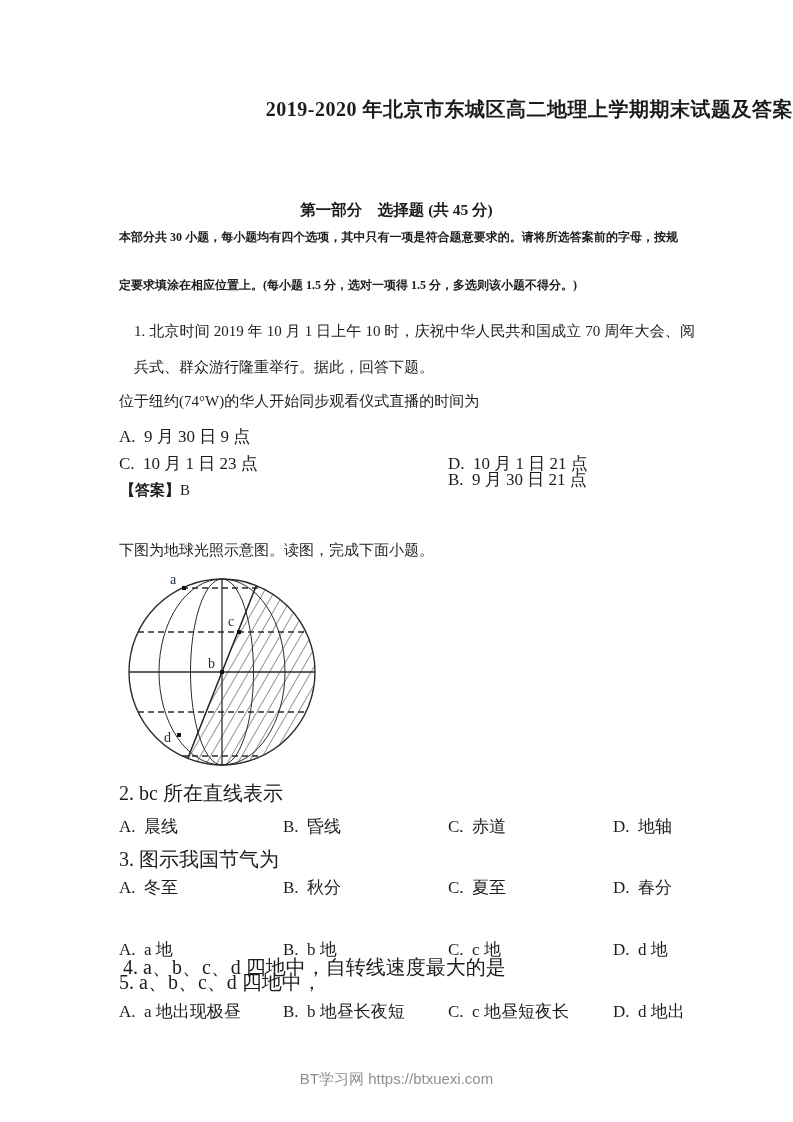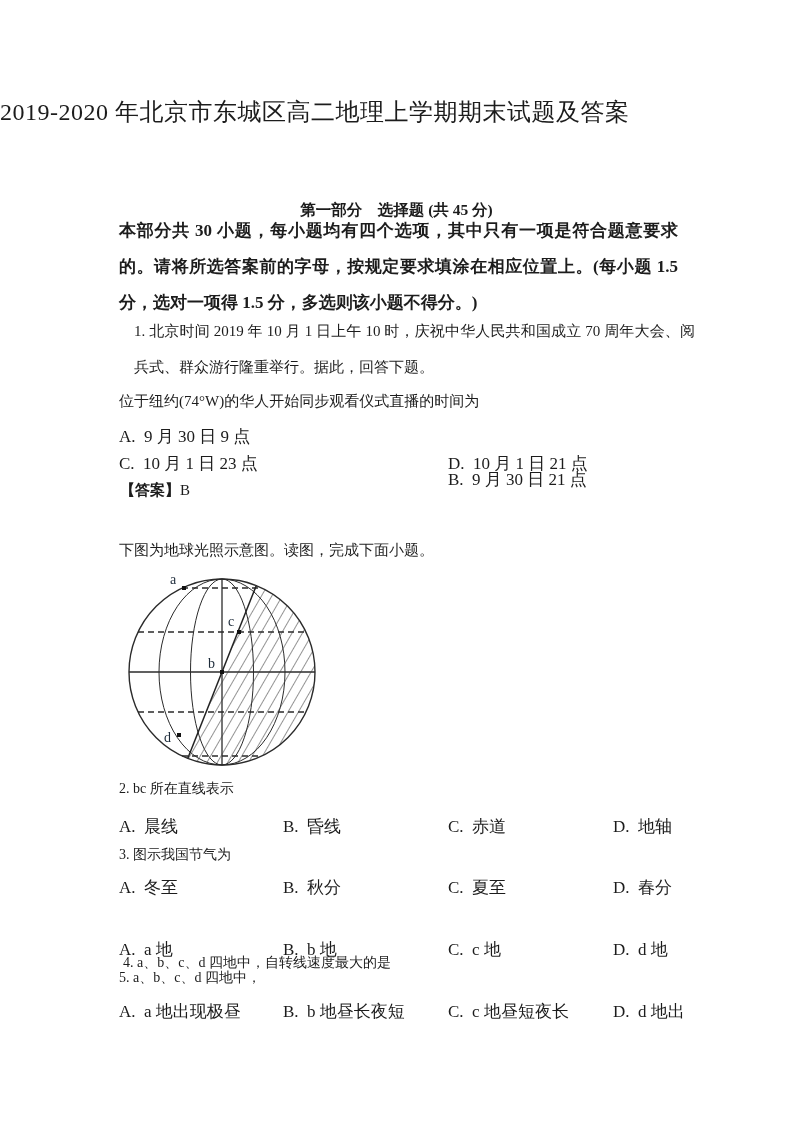--- a/index.html
+++ b/index.html
@@ -1,31 +1,31 @@
 <!DOCTYPE html>
 <html><head>
 <meta charset="utf-8">
 <style>
   html,body{margin:0;padding:0;background:#ffffff;}
   .page{
     position:relative;width:793px;height:1122px;background:#ffffff;
     font-family:"Liberation Serif","DejaVu Serif",serif;color:#1c1c1c;overflow:hidden;
   }
   .abs{position:absolute;}
-  .title{top:96px;left:0;width:100%;text-align:left;font-size:24px;font-weight:normal;letter-spacing:.5px;}
+  .title{top:96px;left:0;width:100%;text-align:right;font-size:20px;font-weight:bold;letter-spacing:.5px;}
   .intro{top:167px;left:119px;width:562px;font-size:15px;font-weight:bold;white-space:nowrap;}
   .sechdr{top:200px;left:0;width:100%;text-align:center;font-size:15.5px;font-weight:bold;}
-  .instr{top:213px;left:119px;width:559px;font-size:17px;font-weight:bold;line-height:36px;text-align:justify;}
+  .instr{top:213px;left:119px;width:559px;font-size:12px;font-weight:bold;line-height:48px;text-align:justify;}
   .q1stem{top:313px;left:134px;width:561px;font-size:15px;line-height:36px;text-align:justify;}
   .q1sub{top:392px;left:119px;font-size:15px;}
   .opt{position:absolute;font-size:17px;white-space:pre-wrap;}
   .answer{top:481px;left:120px;font-size:15px;}
   .answer .lbl{font-weight:bold;}
   .caption{top:541px;left:119px;font-size:15px;}
-  .stem{position:absolute;font-size:14px;white-space:pre-wrap;}
+  .stem{position:absolute;font-size:20px;white-space:pre-wrap;}
   .footer{top:1070px;left:0;width:100%;text-align:center;
     font-family:"Liberation Sans","DejaVu Sans",sans-serif;font-size:15px;color:#8f8f8f;}
   svg text{font-family:"Liberation Serif","DejaVu Serif",serif;}
 </style>
 </head>
 <body>
 
 <div class="page">
 
   <div class="abs title">2019-2020 年北京市东城区高二地理上学期期末试题及答案</div>
@@ -107,14 +107,15 @@
   <span class="opt" style="left:283px;top:938px;">B.  b 地</span>
   <span class="opt" style="left:448px;top:938px;">C.  c 地</span>
   <span class="opt" style="left:613px;top:938px;">D.  d 地</span>
 
   <span class="stem" style="left:119px;top:969px;">5. a、b、c、d 四地中，</span>
   <span class="opt" style="left:119px;top:1000px;">A.  a 地出现极昼</span>
   <span class="opt" style="left:283px;top:1000px;">B.  b 地昼长夜短</span>
   <span class="opt" style="left:448px;top:1000px;">C.  c 地昼短夜长</span>
   <span class="opt" style="left:613px;top:1000px;">D.  d 地出</span>
 
+  <div class="abs footer">BT学习网 https://btxuexi.com</div>
 
 </div>
 
 </body></html>

